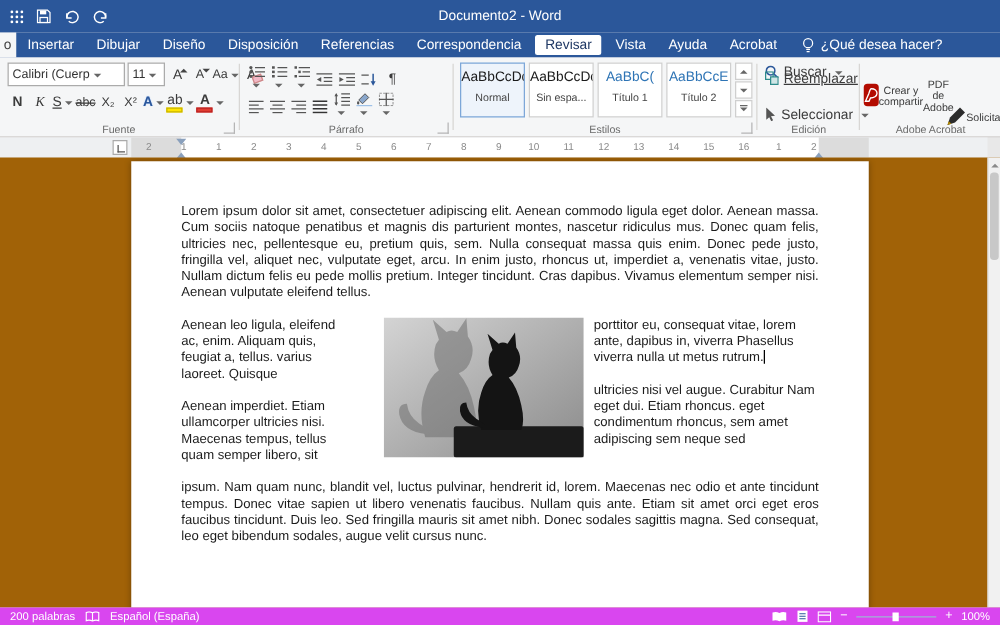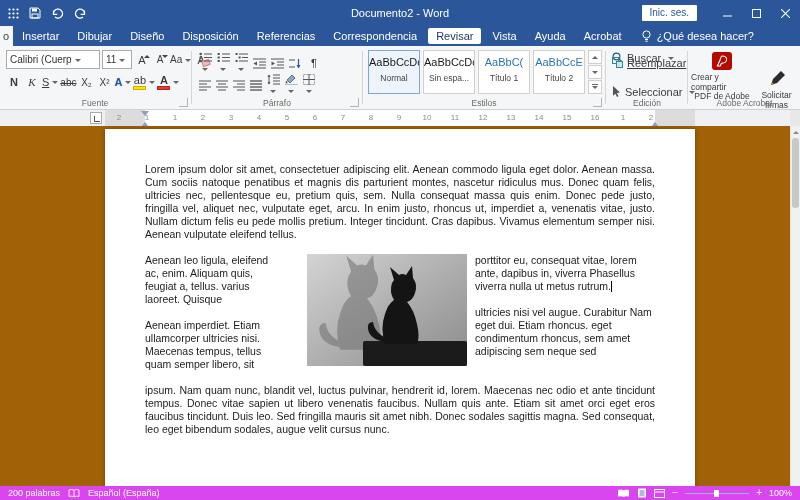--- a/index.html
+++ b/index.html
@@ -57,21 +57,21 @@
   .scroll-col { position:absolute; top:4px; right:2px; width:14px; display:flex; flex-direction:column; gap:1px; }
   .scbtn { height:14px; background:#fff; border:1px solid #cfcfcf; display:flex; align-items:center; justify-content:center; }
   .tri-up { border:3px solid transparent; border-bottom-color:#666; transform:translateY(-1px); }
   .tri-dn { border:3px solid transparent; border-top-color:#666; transform:translateY(2px); }
   .more-line { width:6px; height:1px; background:#666; position:absolute; margin-top:-6px; }
 
   
   .ed-item { display:flex; align-items:center; gap:4px; height:17px; font-size:11px; color:#3b3b3b; white-space:nowrap; }
 
   
-  .bigbtn { display:flex; flex-direction:column; align-items:center; justify-content:flex-start; font-size:8.5px; line-height:9.5px; color:#3b3b3b; padding-top:4px; height:54px; }
+  .bigbtn { display:flex; flex-direction:row; align-items:center; justify-content:flex-start; text-align:center; font-size:8.5px; line-height:9.5px; color:#3b3b3b; padding-top:4px; height:54px; }
   .adobe-badge { width:20px; height:18px; background:#b30b00; border-radius:3px; display:flex; align-items:center; justify-content:center; margin-bottom:3px; }
 
   
   .rulerrow { position:absolute; top:110px; left:0; right:10px; height:16px; background:#eef0f2; }
   .tabsel { position:absolute; left:90px; top:2px; width:12px; height:12px; background:#fff; border:1px solid #aaa; }
   .tabsel::after { content:""; position:absolute; left:3px; top:3px; width:5px; height:5px; border-left:1.5px solid #555; border-bottom:1.5px solid #555; }
   .rulerpage { position:absolute; left:105px; width:590px; top:0; height:16px; background:#dcdcdc; }
   .rulertext { position:absolute; left:40px; width:510px; top:0; height:16px; background:#fff; }
   .rulernums { position:absolute; left:0; top:0; height:16px; display:flex; }
   .rulernums span { width:28px; text-align:center; font-size:8px; color:#8a8a8a; line-height:16px; }
@@ -140,39 +140,20 @@
       <span class="icon12">
         <svg width="13" height="12" viewBox="0 0 13 12">
             <path d="M2.5 7 a4.5 4.5 0 1 1 1.5 3" fill="none" stroke="#fff" stroke-width="1.2"></path>
             <path d="M2.5 3.5 v3.8 h3.8" fill="none" stroke="#fff" stroke-width="1.2"></path>
           </svg>
       </span>
       <span class="icon12">
         <svg width="13" height="12" viewBox="0 0 13 12">
             <path d="M10.5 7 a4.5 4.5 0 1 0 -1.5 3" fill="none" stroke="#fff" stroke-width="1.2"></path>
             <path d="M10.5 3.5 v3.8 h-3.8" fill="none" stroke="#fff" stroke-width="1.2"></path>
-          </svg>
-      </span>
-    </div>
-    <div class="tb-right">
-      <span class="signin">Inic. ses.</span>
-      <span class="winbtn">
-        <svg width="9" height="9" viewBox="0 0 9 9">
-            <line x1="0" y1="7" x2="9" y2="7" stroke="#fff" stroke-width="1"></line>
-          </svg>
-      </span>
-      <span class="winbtn">
-        <svg width="9" height="9" viewBox="0 0 9 9">
-            <rect x="0.5" y="0.5" width="8" height="8" fill="none" stroke="#fff" stroke-width="1"></rect>
-          </svg>
-      </span>
-      <span class="winbtn">
-        <svg width="9" height="9" viewBox="0 0 9 9">
-            <line x1="0" y1="0" x2="9" y2="9" stroke="#fff" stroke-width="1.1"></line>
-            <line x1="9" y1="0" x2="0" y2="9" stroke="#fff" stroke-width="1.1"></line>
           </svg>
       </span>
     </div>
   </div>
 
   <div class="tabrow">
     <span class="partialtab">o</span>
     <span class="tab">Insertar</span>
     <span class="tab">Dibujar</span>
     <span class="tab">Diseño</span>

